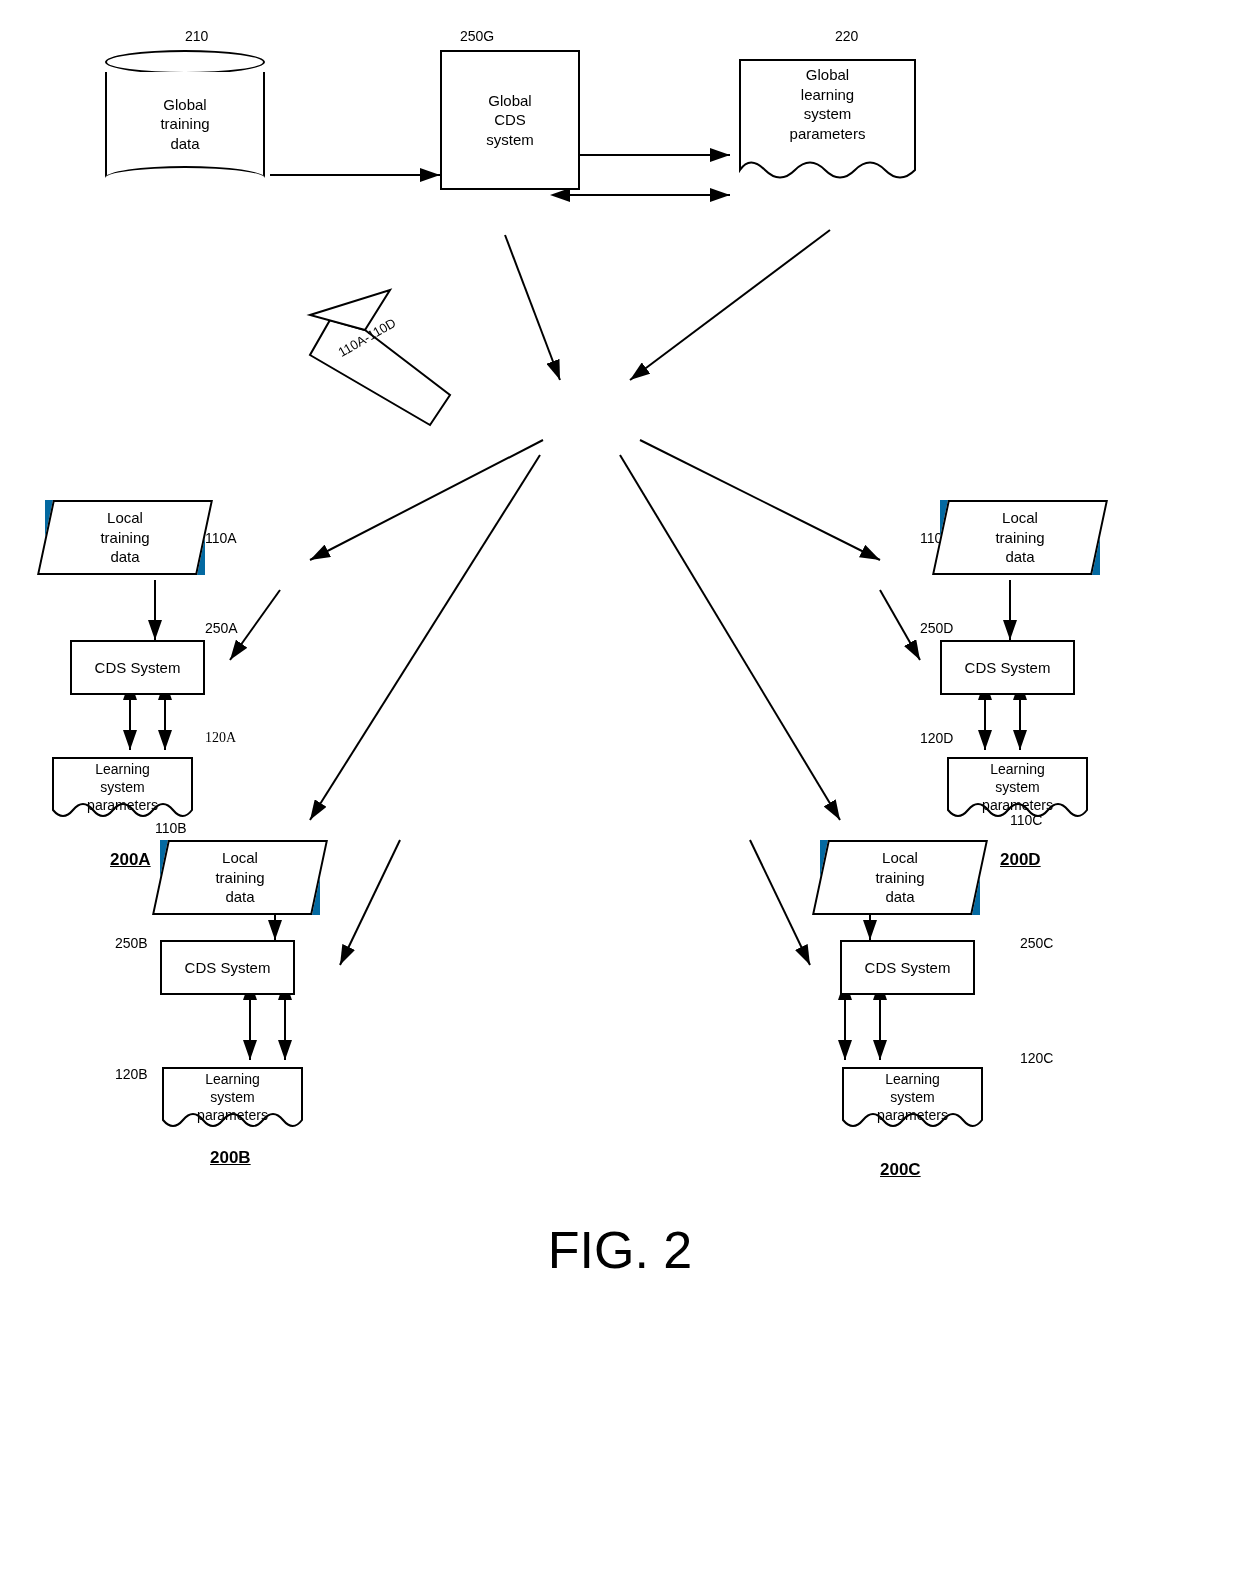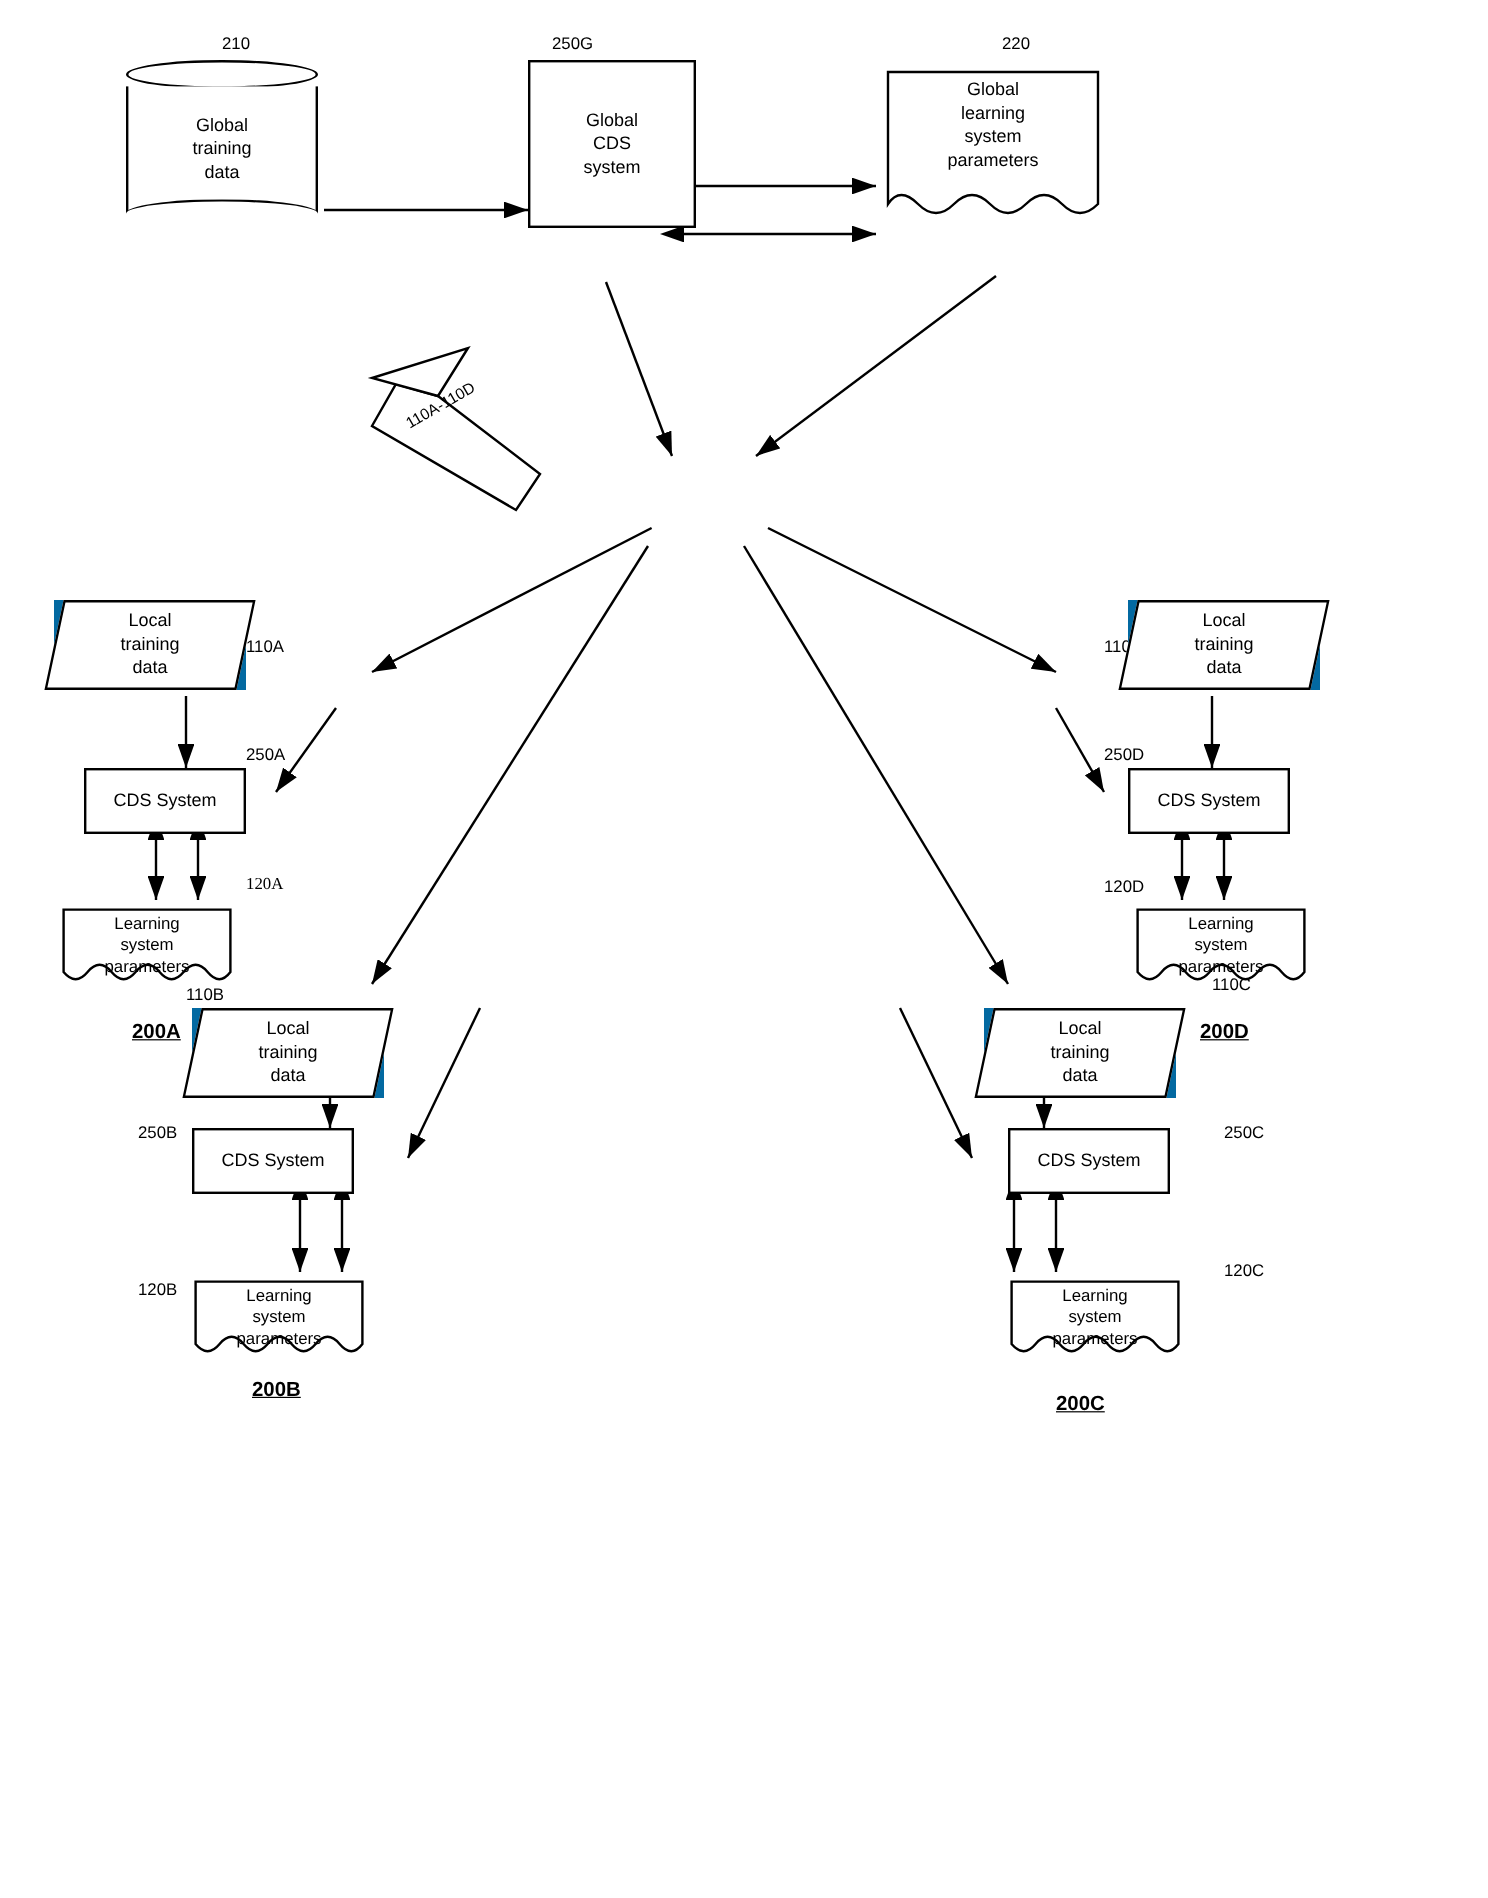--- a/index.html
+++ b/index.html
@@ -363,14 +363,17 @@
     </svg>
     <div style="position:absolute; top:10px; left:0; right:0; text-align:center; font-size:14px; line-height:1.3;">
       <span>Learning<br>system<br>parameters</span>
     </div>
   </div>
 
   <div class="label bold-label" style="left:880px; top:1160px;">
     <span>200C</span>
   </div>
 
+  <div class="fig-label" style="left:430px; top:1220px; width:380px;">
+    <span>FIG. 2</span>
+  </div>
 
 </div>
 
 </body></html>

